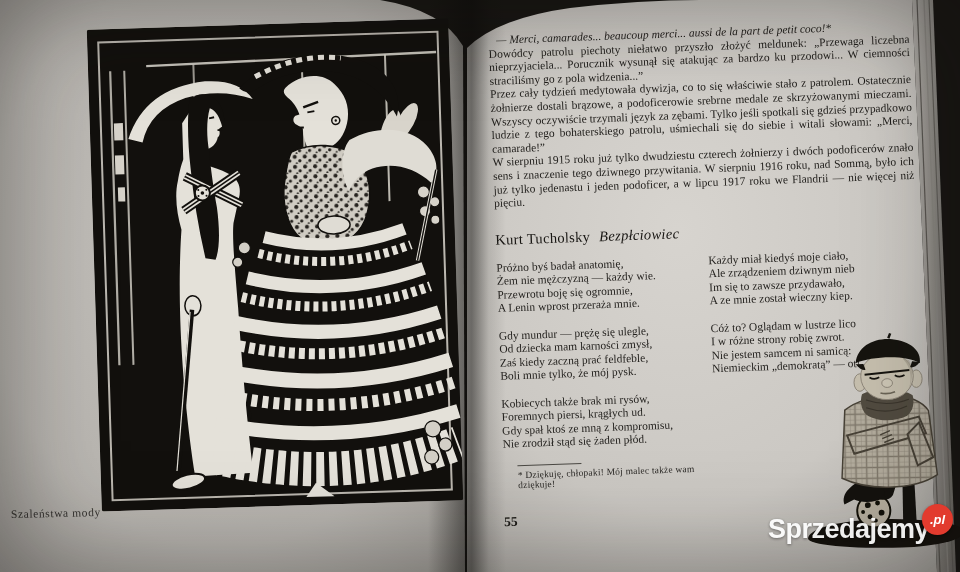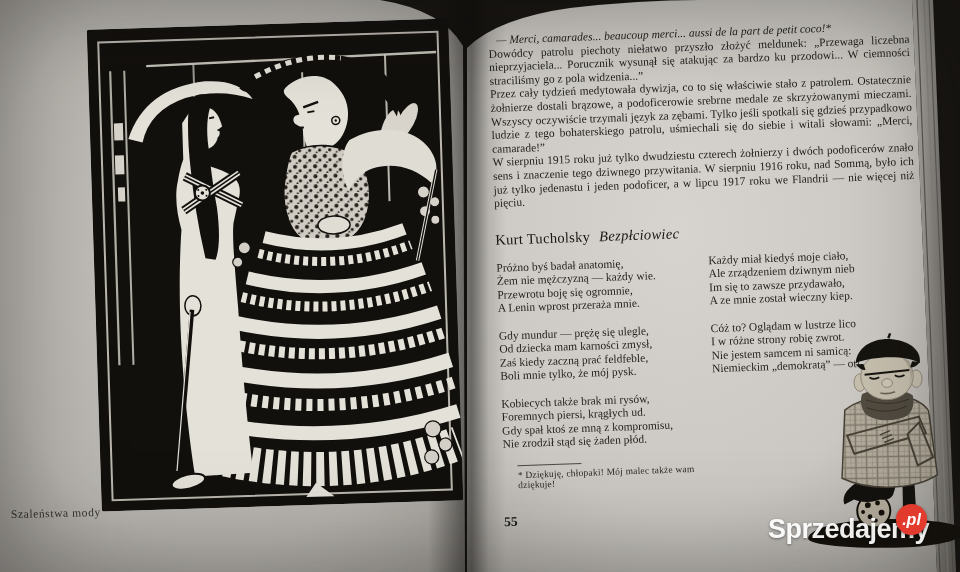--- a/index.html
+++ b/index.html
@@ -35,22 +35,22 @@
            transform:rotate(-1deg);}
   .cartoon-shadow{position:absolute;left:808px;top:519px;width:156px;height:29px;z-index:11;
                   background:#14110c;border-radius:46% 54% 40% 60%/60% 50% 50% 40%;
                   transform:rotate(-1.5deg);}
   
   .watermark{position:absolute;left:766px;top:500px;width:200px;height:58px;z-index:30;
              font-family:"Liberation Sans",sans-serif;}
   .wm-text{position:absolute;left:2px;top:14px;font-weight:bold;font-size:27px;
            letter-spacing:-.5px;color:#ffffff;opacity:.93;
            text-shadow:0 1px 3px rgba(0,0,0,.45);}
-  .wm-badge{position:absolute;left:130px;top:4px;width:31px;height:31px;border-radius:50%;
-            background:#e23b2e;color:#fff;font-style:italic;font-weight:bold;font-size:16px;
+  .wm-badge{position:absolute;left:156px;top:4px;width:31px;height:31px;border-radius:50%;
+            background:#e23b2e;color:#fff;font-style:italic;font-weight:bold;font-size:13px;
             display:flex;align-items:center;justify-content:center;
             box-shadow:0 1px 3px rgba(0,0,0,.45);}
 </style>
 </head>
 <body>
 
 <div class="scene">
 
   <svg class="bg" width="960" height="572" viewBox="0 0 960 572">
     <defs>

